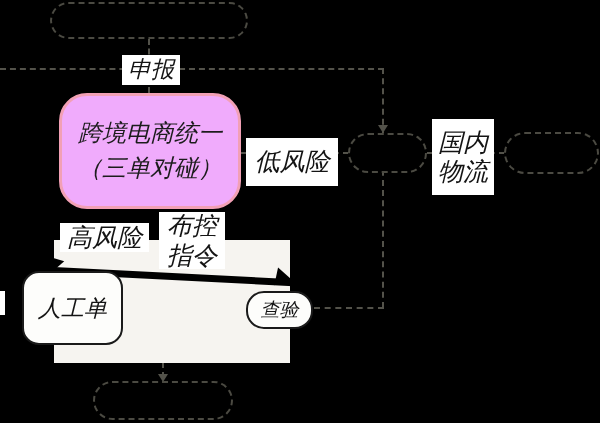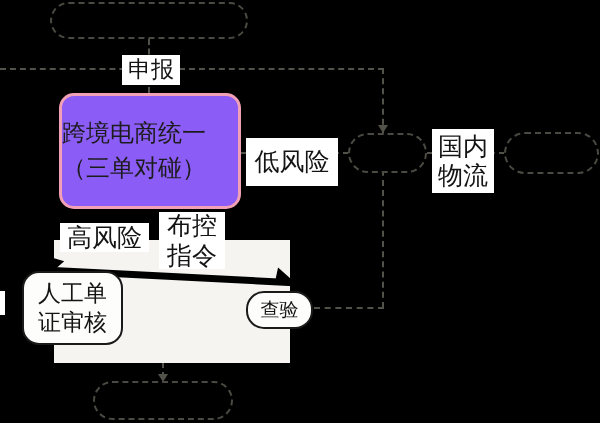--- a/index.html
+++ b/index.html
@@ -1,18 +1,18 @@
 <!DOCTYPE html>
 <html><head>
 <meta charset="utf-8">
 <style>
   html,body{margin:0;padding:0;background:#000;}
   .stage{
     position:relative;width:600px;height:423px;background:#000;overflow:hidden;
-    font-family:"DejaVu Sans","Liberation Sans",sans-serif;color:#141414;
+    font-family:"DejaVu Sans","Liberation Sans",sans-serif;color:#141414;font-style:italic;
   }
   .chip{
     position:absolute;background:#fff;color:#141414;
     display:flex;flex-direction:column;align-items:center;justify-content:center;
     text-align:center;line-height:1.18;white-space:nowrap;
   }
   .stadium{
     position:absolute;background:#000;border:2px dashed #4b4a42;border-radius:22px;
     box-sizing:border-box;
   }
@@ -27,22 +27,22 @@
   .diag-band{
     position:absolute;background:#000;transform-origin:left top;
   }
   .tri{position:absolute;width:0;height:0;}
   .outlined-box{
     position:absolute;background:#fdfdfb;border:2.5px solid #1a1a1a;
     display:flex;flex-direction:column;align-items:center;justify-content:center;
     text-align:center;line-height:1.25;box-sizing:border-box;white-space:nowrap;
   }
   .pinkbox{
-    position:absolute;background:#8b5cf6;border:3px solid #f2a0b5;border-radius:15px;
-    display:flex;flex-direction:column;align-items:flex-start;justify-content:center;
+    position:absolute;background:#f0abfc;border:3px solid #f2a0b5;border-radius:28px;
+    display:flex;flex-direction:column;align-items:center;justify-content:center;
     text-align:center;box-sizing:border-box;color:#1c1c1c;
   }
   .sliver{position:absolute;background:#fff;}
 </style>
 </head>
 <body>
 
 <div class="stage">
 
   <div class="hdash" style="left:0;top:68px;width:384px;"></div>
@@ -67,21 +67,21 @@
     <span>跨境电商统一</span>
     <span>（三单对碰）</span>
   </div>
 
   <div class="chip" style="left:246px;top:138px;width:92px;height:48px;font-size:25px;">
     <span>低风险</span>
   </div>
 
   <div class="stadium" style="left:348px;top:133px;width:79px;height:40px;border-radius:20px;"></div>
 
-  <div class="chip" style="left:432px;top:129px;width:62px;height:64px;font-size:25px;">
+  <div class="chip" style="left:432px;top:119px;width:62px;height:76px;font-size:25px;">
     <span>国内</span>
     <span>物流</span>
   </div>
 
   <div class="stadium" style="left:504px;top:132px;width:95px;height:42px;border-radius:21px;"></div>
 
   <div class="panel" style="left:54px;top:240px;width:236px;height:123px;"></div>
 
   <div class="diag-band" style="left:54px;top:267px;width:240px;height:7px;transform:rotate(2.9deg);"></div>
   <div class="tri" style="left:276px;top:269px;border-left:16px solid #000;border-top:9px solid transparent;border-bottom:9px solid transparent;transform:rotate(12deg);"></div>
@@ -91,21 +91,20 @@
     <span>高风险</span>
   </div>
 
   <div class="chip" style="left:159px;top:212px;width:66px;height:57px;font-size:25px;">
     <span>布控</span>
     <span>指令</span>
   </div>
 
   <div class="outlined-box" style="left:12px;top:271px;width:101px;height:74px;border-radius:17px;font-size:23px;margin-left:10px;">
     <span>人工单</span>
-    <span>证审核</span>
   </div>
 
 
   <div class="outlined-box" style="left:246px;top:291px;width:67px;height:38px;border-radius:18px;border-width:2px;font-size:19px;">
     <span>查验</span>
   </div>
 
   <div class="stadium" style="left:93px;top:381px;width:140px;height:39px;border-radius:20px;"></div>
 
   <div class="sliver" style="left:0;top:291px;width:5px;height:24px;"></div>

